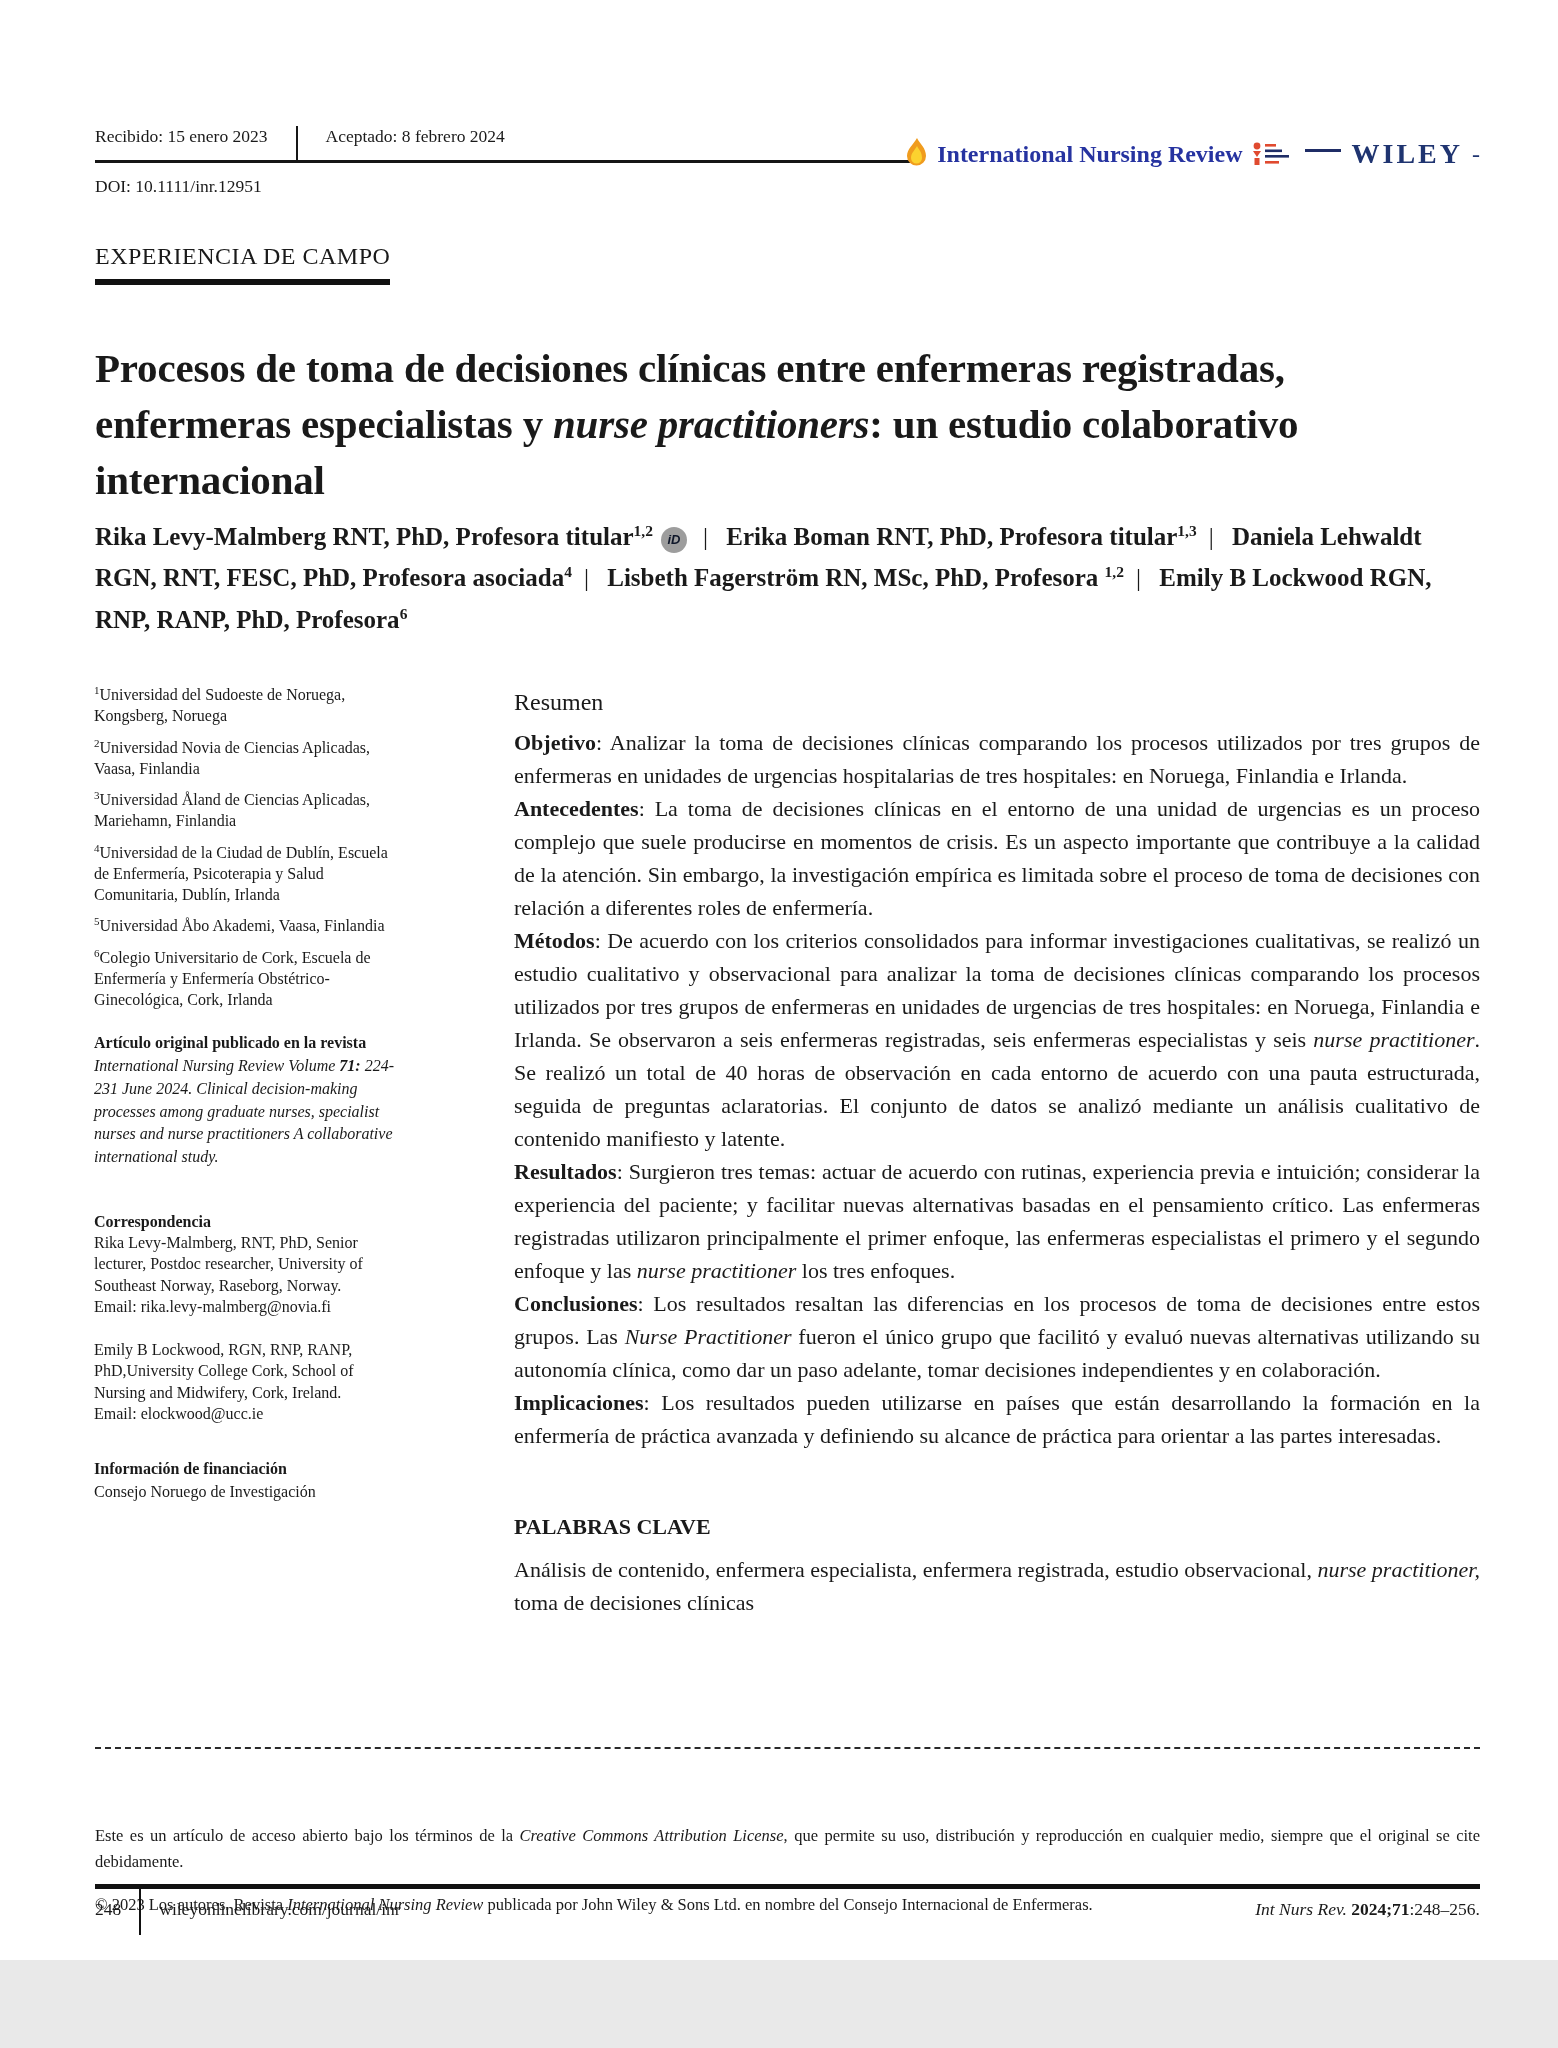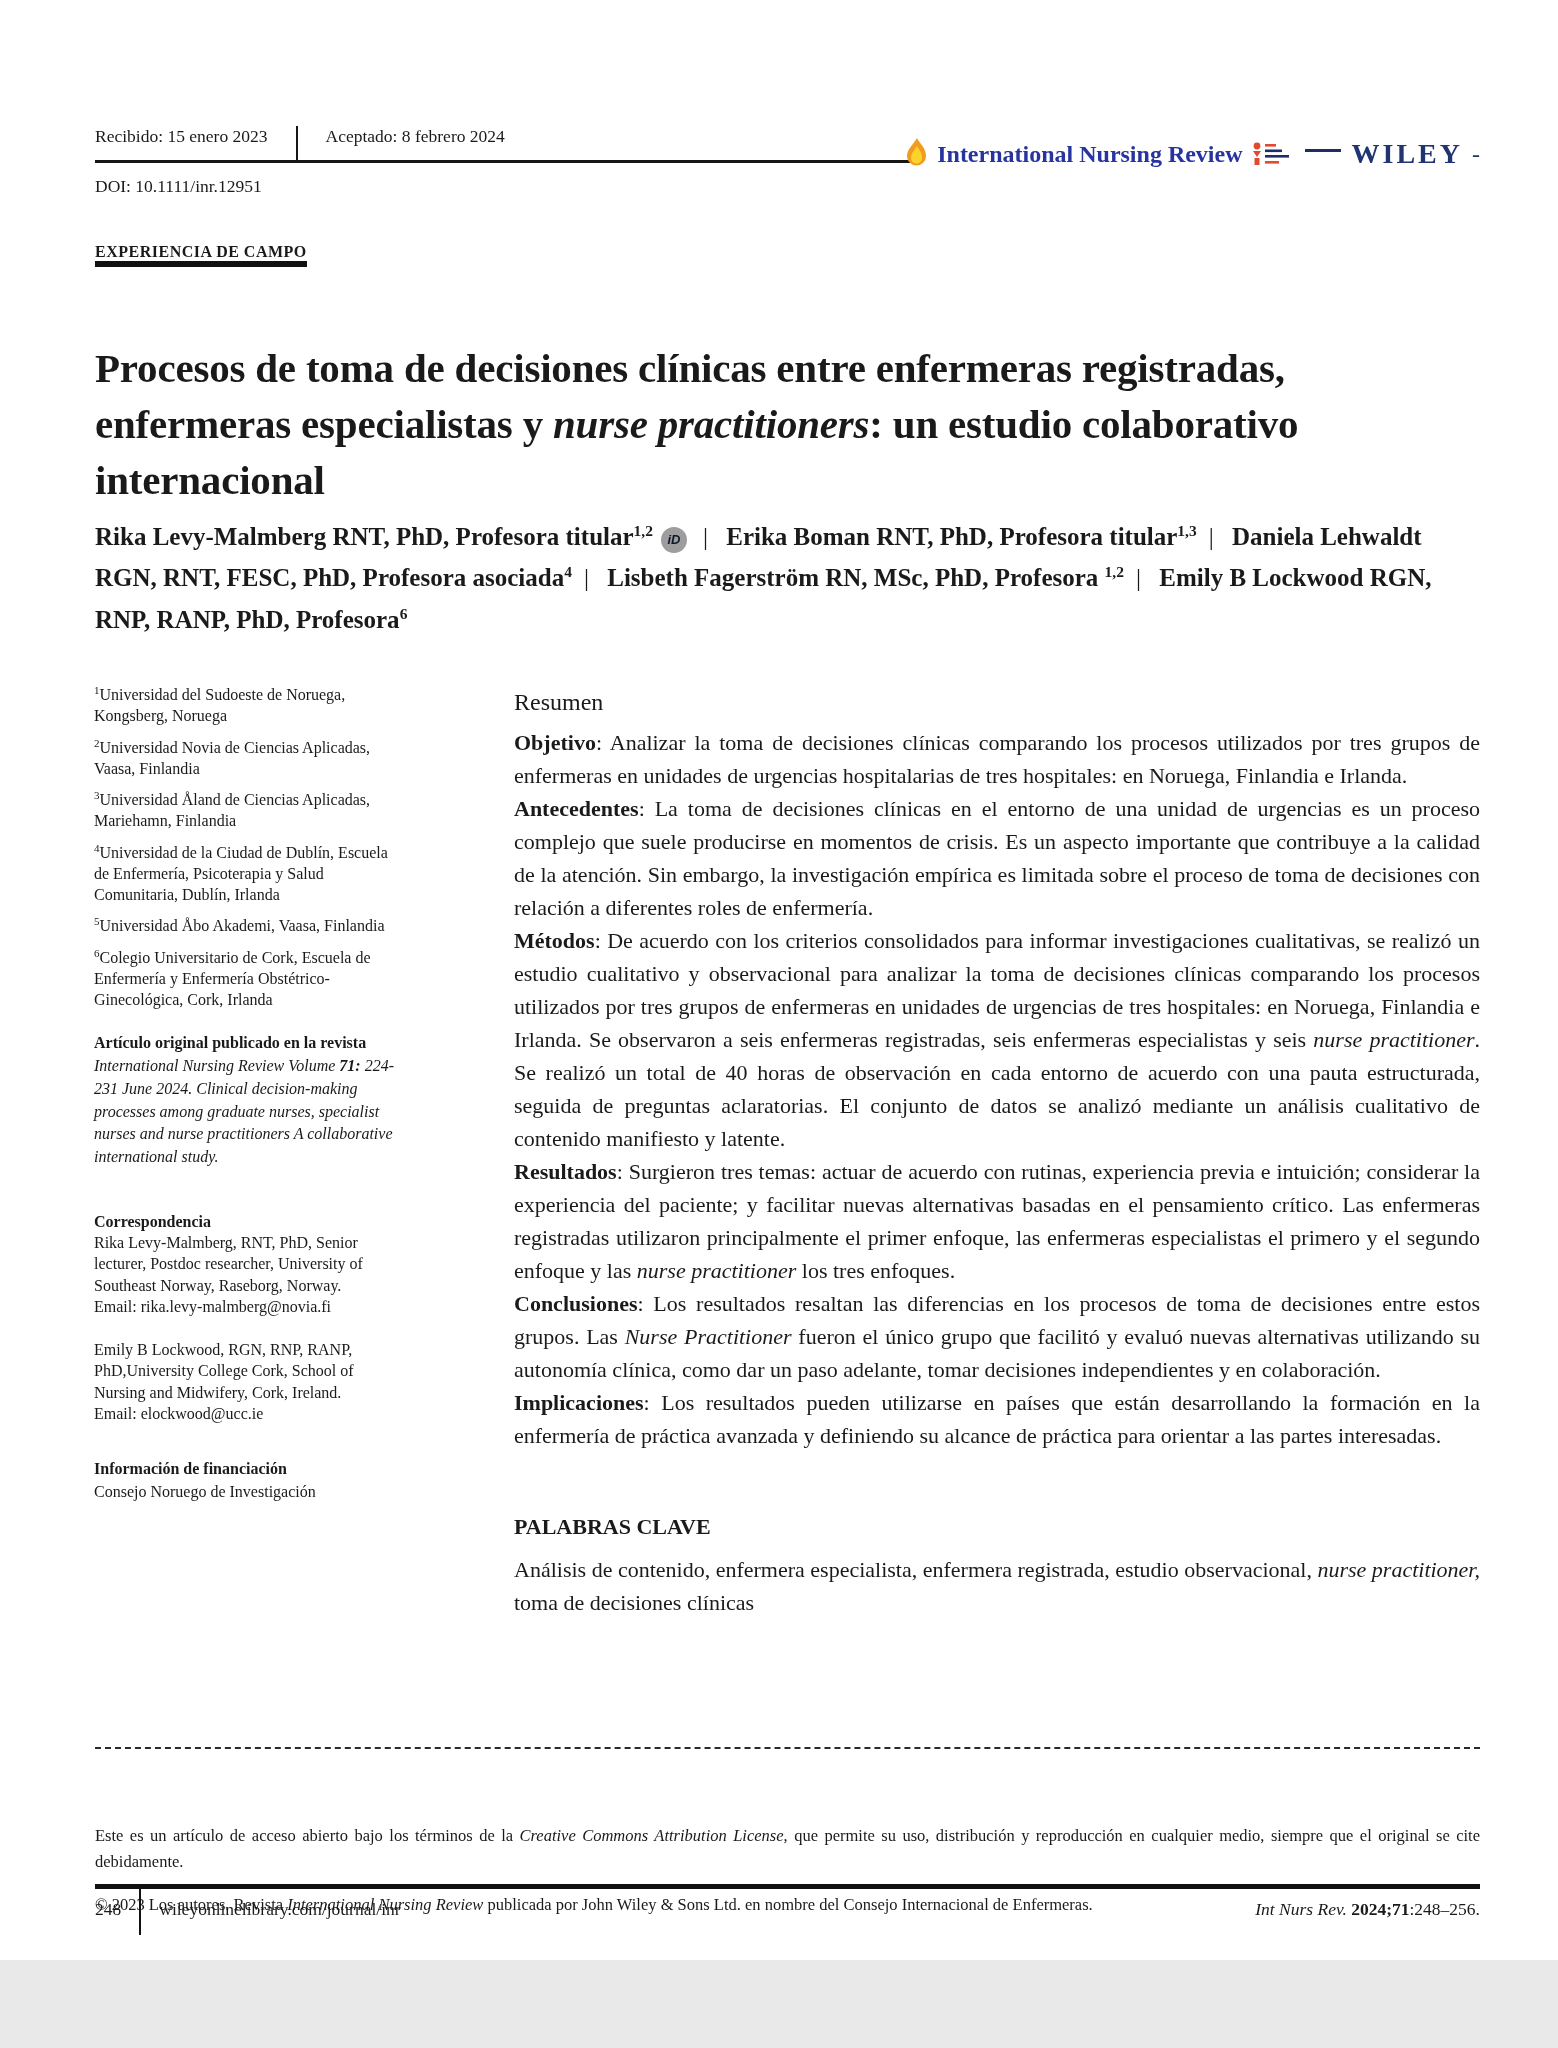--- a/index.html
+++ b/index.html
@@ -21,22 +21,22 @@
   .doi{position:absolute;left:0;top:50px;font-size:17.5px;}
   .brand{position:absolute;right:0;top:12px;display:flex;align-items:center;gap:9px;}
   .journal-name{font-size:24px;font-weight:bold;color:#2633a0;white-space:nowrap;}
   .icn-logo{display:flex;align-items:flex-end;gap:3px;}
   .icn-dash{width:36px;height:3px;background:#1f2d66;margin:0 2px 8px 2px;}
   .wiley{font-size:28px;letter-spacing:3px;color:#1f3470;font-weight:bold;white-space:nowrap;}
   .wiley-dash{font-size:24px;color:#1f3470;}
 
   
   .section-label{
-    position:absolute;top:243px;left:95px;font-size:16px;font-weight:bold;
-    letter-spacing:0.5px;border-bottom:6px solid #111;
+    position:absolute;top:243px;left:95px;font-size:24px;font-weight:normal;
+    letter-spacing:0.5px;padding-bottom:9px;border-bottom:6px solid #111;
   }
 
   
   .title{position:absolute;top:314px;left:95px;right:78px;
     font-size:41px;font-weight:bold;line-height:1.36;letter-spacing:-0.2px;}
 
   
   .authors{position:absolute;top:516px;left:95px;right:78px;
     font-size:25px;font-weight:bold;line-height:1.65;}
   .author-sep{padding:0 12px;font-weight:normal;}

